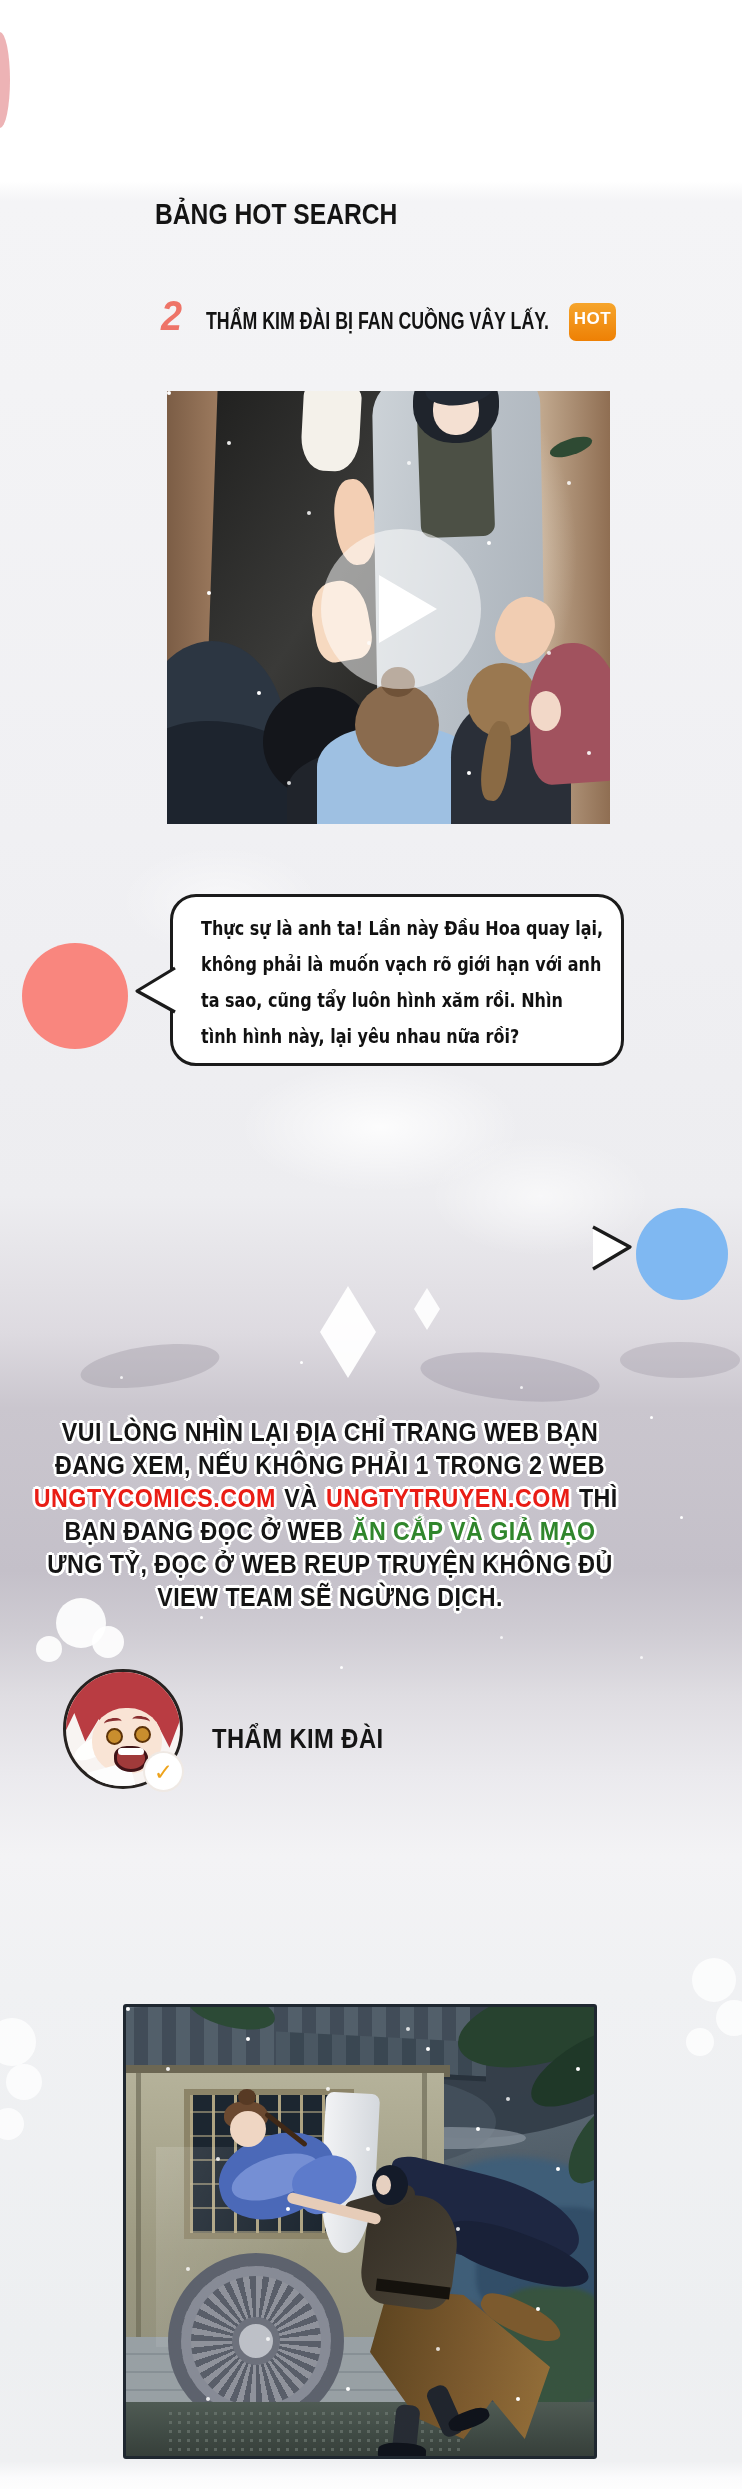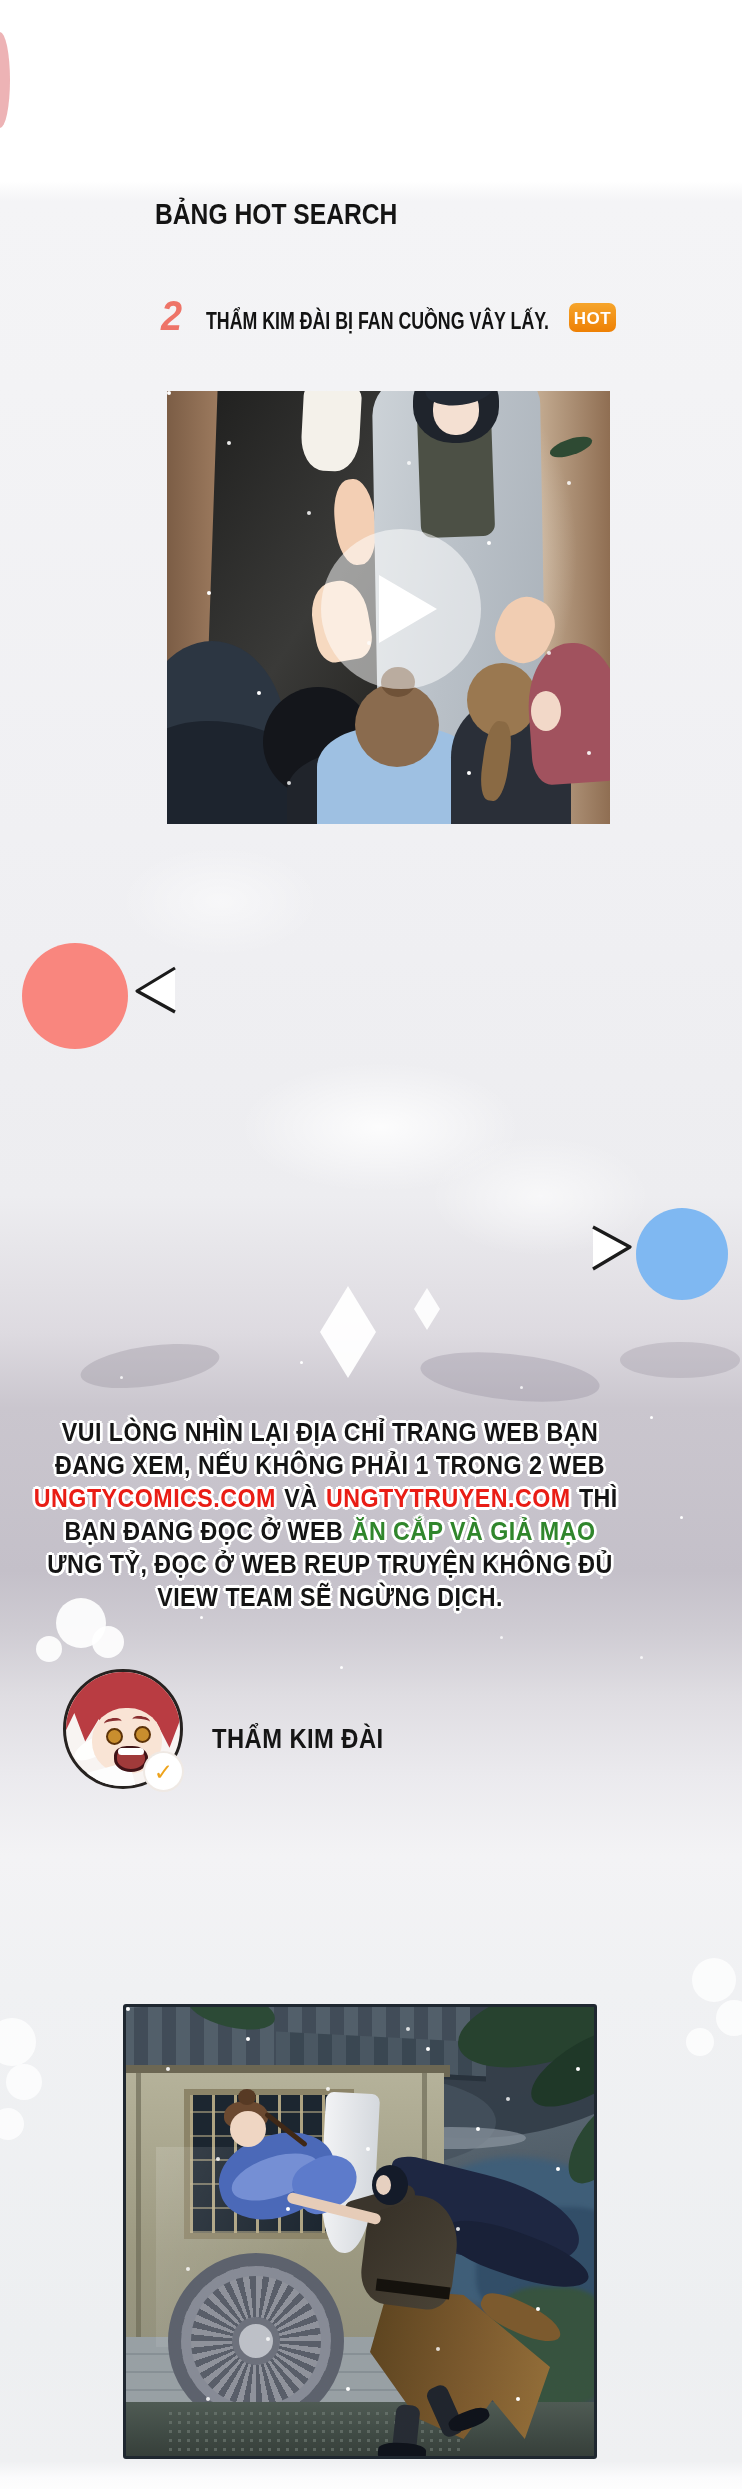--- a/index.html
+++ b/index.html
@@ -6,21 +6,21 @@
   .page{position:relative;width:742px;height:2489px;overflow:hidden;margin:16px auto;
     font-family:"Liberation Sans",sans-serif;
     background:linear-gradient(180deg,#ffffff 0,#ffffff 165px,#f4f4f6 185px,#f3f3f5 370px,#f0f0f3 820px,#ededf0 1180px,#dddae0 1318px,#cac6ce 1392px,#c4c0c9 1555px,#cfccd3 1615px,#dfdde2 1680px,#ebeaee 1760px,#f3f3f5 1840px,#f0f1f3 1970px,#edeff1 2320px,#eff0f2 2445px,#fbfbfc 2462px,#ffffff 2489px);}
   .page>div,.page>svg{position:absolute;}
   .thumb div,.panel div,.char-avatar div{position:absolute;}
 
   
   .hs-header{left:155px;top:182px;font-size:29px;font-weight:bold;color:#141414;transform:scaleX(.85);transform-origin:left center;white-space:nowrap;}
   .rank{left:161px;top:278px;font-size:42px;line-height:44px;font-weight:bold;font-style:italic;color:#ee7468;transform:scaleX(.9);transform-origin:left center;}
   .hs-title{left:206px;top:291px;font-size:24px;line-height:28px;font-weight:bold;color:#131313;transform:scaleX(.74);transform-origin:left center;white-space:nowrap;}
-  .hot{left:569px;top:287px;width:47px;height:29px;background:linear-gradient(#f6a52c,#ee8004);border-radius:7px;color:#fff;font-size:17px;font-weight:bold;text-align:center;line-height:31px;letter-spacing:.5px;}
+  .hot{left:569px;top:287px;width:47px;height:38px;background:linear-gradient(#f6a52c,#ee8004);border-radius:7px;color:#fff;font-size:17px;font-weight:bold;text-align:center;line-height:31px;letter-spacing:.5px;}
 
   
   .thumb{left:167px;top:375px;width:443px;height:433px;overflow:hidden;background:linear-gradient(180deg,#d6c2ac,#c2a78e 45%,#b39b85);}
   .th-pillarL{left:-20px;top:0;width:130px;height:433px;background:linear-gradient(90deg,#6f523c,#9c7a5e 55%,#c6ad93);}
   .th-pillarR{left:360px;top:0;width:90px;height:433px;background:linear-gradient(90deg,#cbb49a,#8a684c);}
   .th-glow{left:80px;top:-50px;width:330px;height:430px;background:radial-gradient(closest-side,rgba(255,252,245,.95),rgba(255,250,240,0));}
   .th-figA{left:45px;top:-20px;width:190px;height:360px;background:linear-gradient(120deg,#20201f,#3a3a38 60%,#262522);border-radius:24px 60px 20px 20px;transform:rotate(2deg);}
   .th-collar{left:135px;top:-6px;width:58px;height:86px;background:#f4f1ea;border-radius:12px 12px 40% 40%;transform:rotate(3deg);}
   .th-handA{left:168px;top:88px;width:40px;height:86px;background:#f3cfb4;border-radius:45%;transform:rotate(-6deg);}
   .th-figB{left:208px;top:-16px;width:168px;height:380px;background:linear-gradient(100deg,#cdd3d8,#b9c0c7 50%,#aab2ba);border-radius:40px 30px 16px 16px;transform:rotate(-1deg);}
@@ -208,20 +208,26 @@
     <div class="th-redh"></div>
     <div class="th-redface"></div>
     <div class="th-handR"></div>
     <div class="th-snow"></div>
     <div class="play">
       <div class="play-tri"></div>
     </div>
   </div>
 
   <div class="pinkc"></div>
+  <div class="bubble b1">
+    <div class="bline">Thực sự là anh ta! Lần này Đầu Hoa quay lại,</div>
+    <div class="bline">không phải là muốn vạch rõ giới hạn với anh</div>
+    <div class="bline">ta sao, cũng tẩy luôn hình xăm rồi. Nhìn</div>
+    <div class="bline">tình hình này, lại yêu nhau nữa rồi?</div>
+  </div>
   <svg class="tail1" width="42" height="52" viewBox="0 0 42 52">
     <path d="M41,4 L3,27 L41,48" fill="#ffffff" stroke="#1b1b1b" stroke-width="3.2" stroke-linejoin="round"></path>
   </svg>
 
   <div class="bluec"></div>
   <svg class="tail2" width="40" height="48" viewBox="0 0 40 48">
     <path d="M1,3 L38,23 L1,45" fill="#ffffff" stroke="#1b1b1b" stroke-width="3.2" stroke-linejoin="round"></path>
   </svg>
 
   <div class="dm1"></div>

